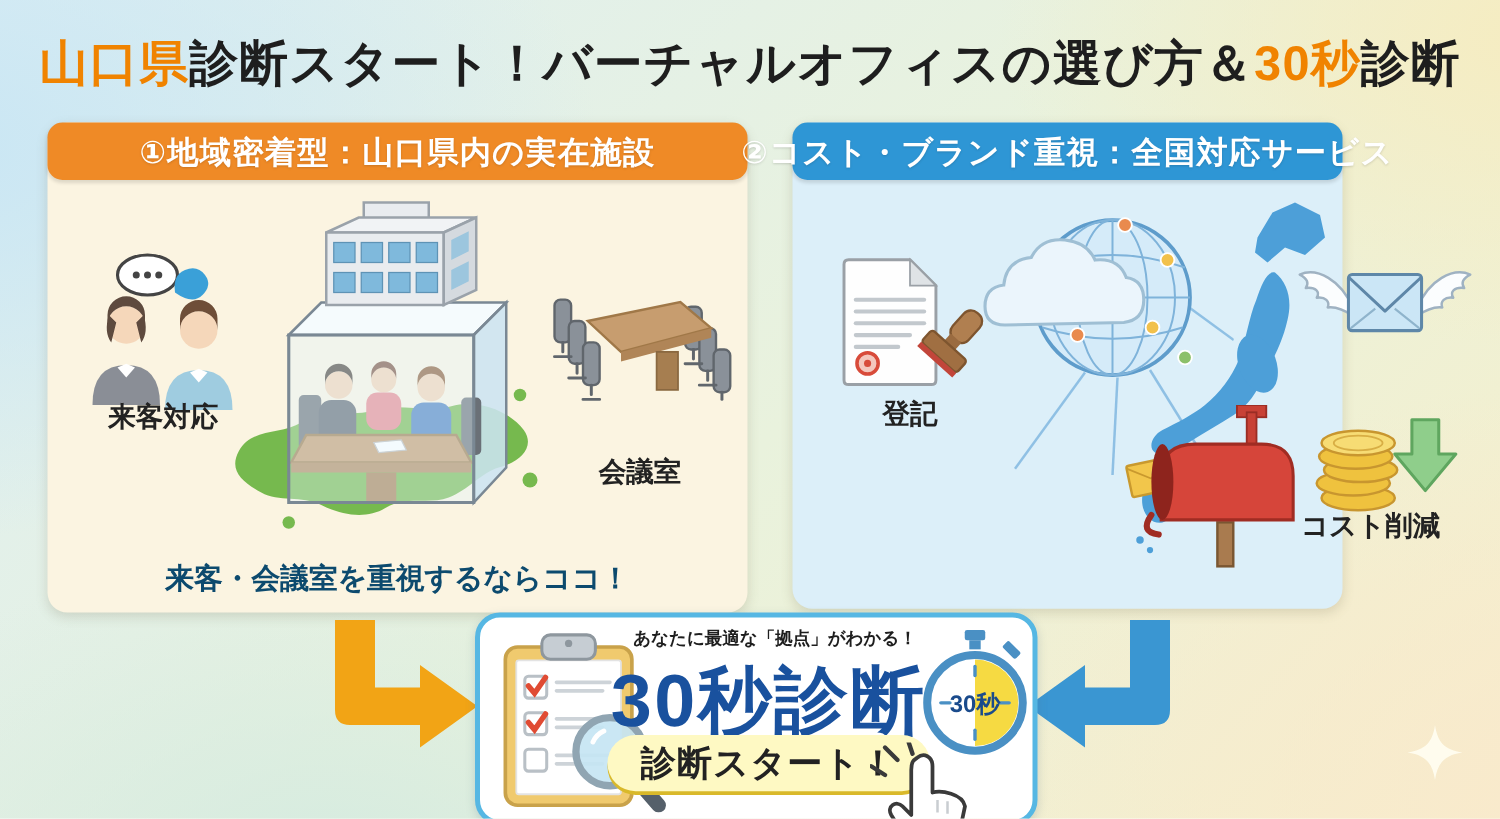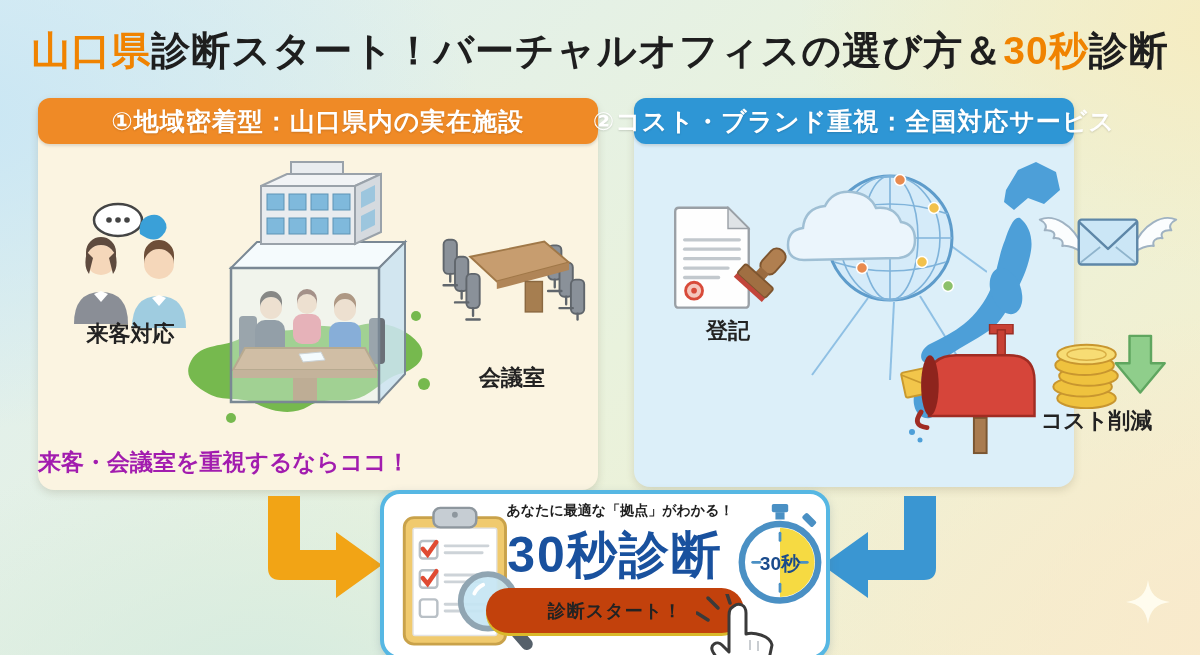--- a/index.html
+++ b/index.html
@@ -18,31 +18,31 @@
   .panel{position:absolute;border-radius:16px;box-shadow:0 3px 9px rgba(110,100,70,.20);}
   .panel-left{left:38px;top:98px;width:560px;height:392px;background:#FBF4E1;}
   .panel-right{left:634px;top:98px;width:440px;height:389px;background:#DCEFF9;}
   .panel-header{position:absolute;top:0;left:0;right:0;height:46px;border-radius:12px;
     display:flex;align-items:center;justify-content:center;color:#fff;
     font-size:25px;font-weight:700;letter-spacing:1px;white-space:nowrap;
     text-shadow:0 1px 2px rgba(0,0,0,.15);box-shadow:0 2px 3px rgba(0,0,0,.12);}
   .ph-orange{background:#EF8A26;}
   .ph-blue{background:#2E96D5;}
   .item-label{position:absolute;text-align:center;font-size:22px;font-weight:800;color:#222;white-space:nowrap;}
-  .panel-footer{position:absolute;left:0;right:0;bottom:12px;
-    font-size:23px;font-weight:800;color:#a21caf;white-space:nowrap;font-family:Liberation Serif, serif;}
+  .panel-footer{position:absolute;left:0;right:0;bottom:12px;text-align:center;
+    font-size:23px;font-weight:800;color:#0c4a6e;white-space:nowrap;font-family:Liberation Serif, serif;}
   .cta{position:absolute;left:380px;top:490px;width:442px;height:162px;background:#FFFFFF;
     border:4px solid #56B7E3;border-radius:20px;box-shadow:0 3px 8px rgba(90,120,140,.25);
     overflow:visible;cursor:pointer;}
   .cta-tagline{position:absolute;left:90px;top:8px;width:292px;text-align:center;
     font-size:14px;font-weight:800;color:#1E1E1E;white-space:nowrap;}
   .cta-headline{position:absolute;left:90px;top:28px;width:282px;text-align:center;
-    font-size:50px;font-weight:900;color:#19519E;letter-spacing:2px;white-space:nowrap;}
-  .cta-button{position:absolute;left:102px;top:94px;width:258px;height:45px;background:#c2410c;
-    border:none;border-radius:24px;font-family:inherit;font-size:18px;font-weight:800;color:#222;
+    font-size:59px;font-weight:900;color:#19519E;letter-spacing:2px;white-space:nowrap;}
+  .cta-button{position:absolute;left:102px;top:94px;width:258px;height:45px;background:#fef9c3;
+    border:none;border-radius:24px;font-family:inherit;font-size:28px;font-weight:800;color:#222;
     letter-spacing:1px;box-shadow:0 3px 0 #D9B92A;cursor:pointer;display:flex;
     align-items:center;justify-content:center;white-space:nowrap;}
   svg{display:block;}
 </style>
 </head>
 <body>
 
 <div class="stage">
 
   <div class="title">

